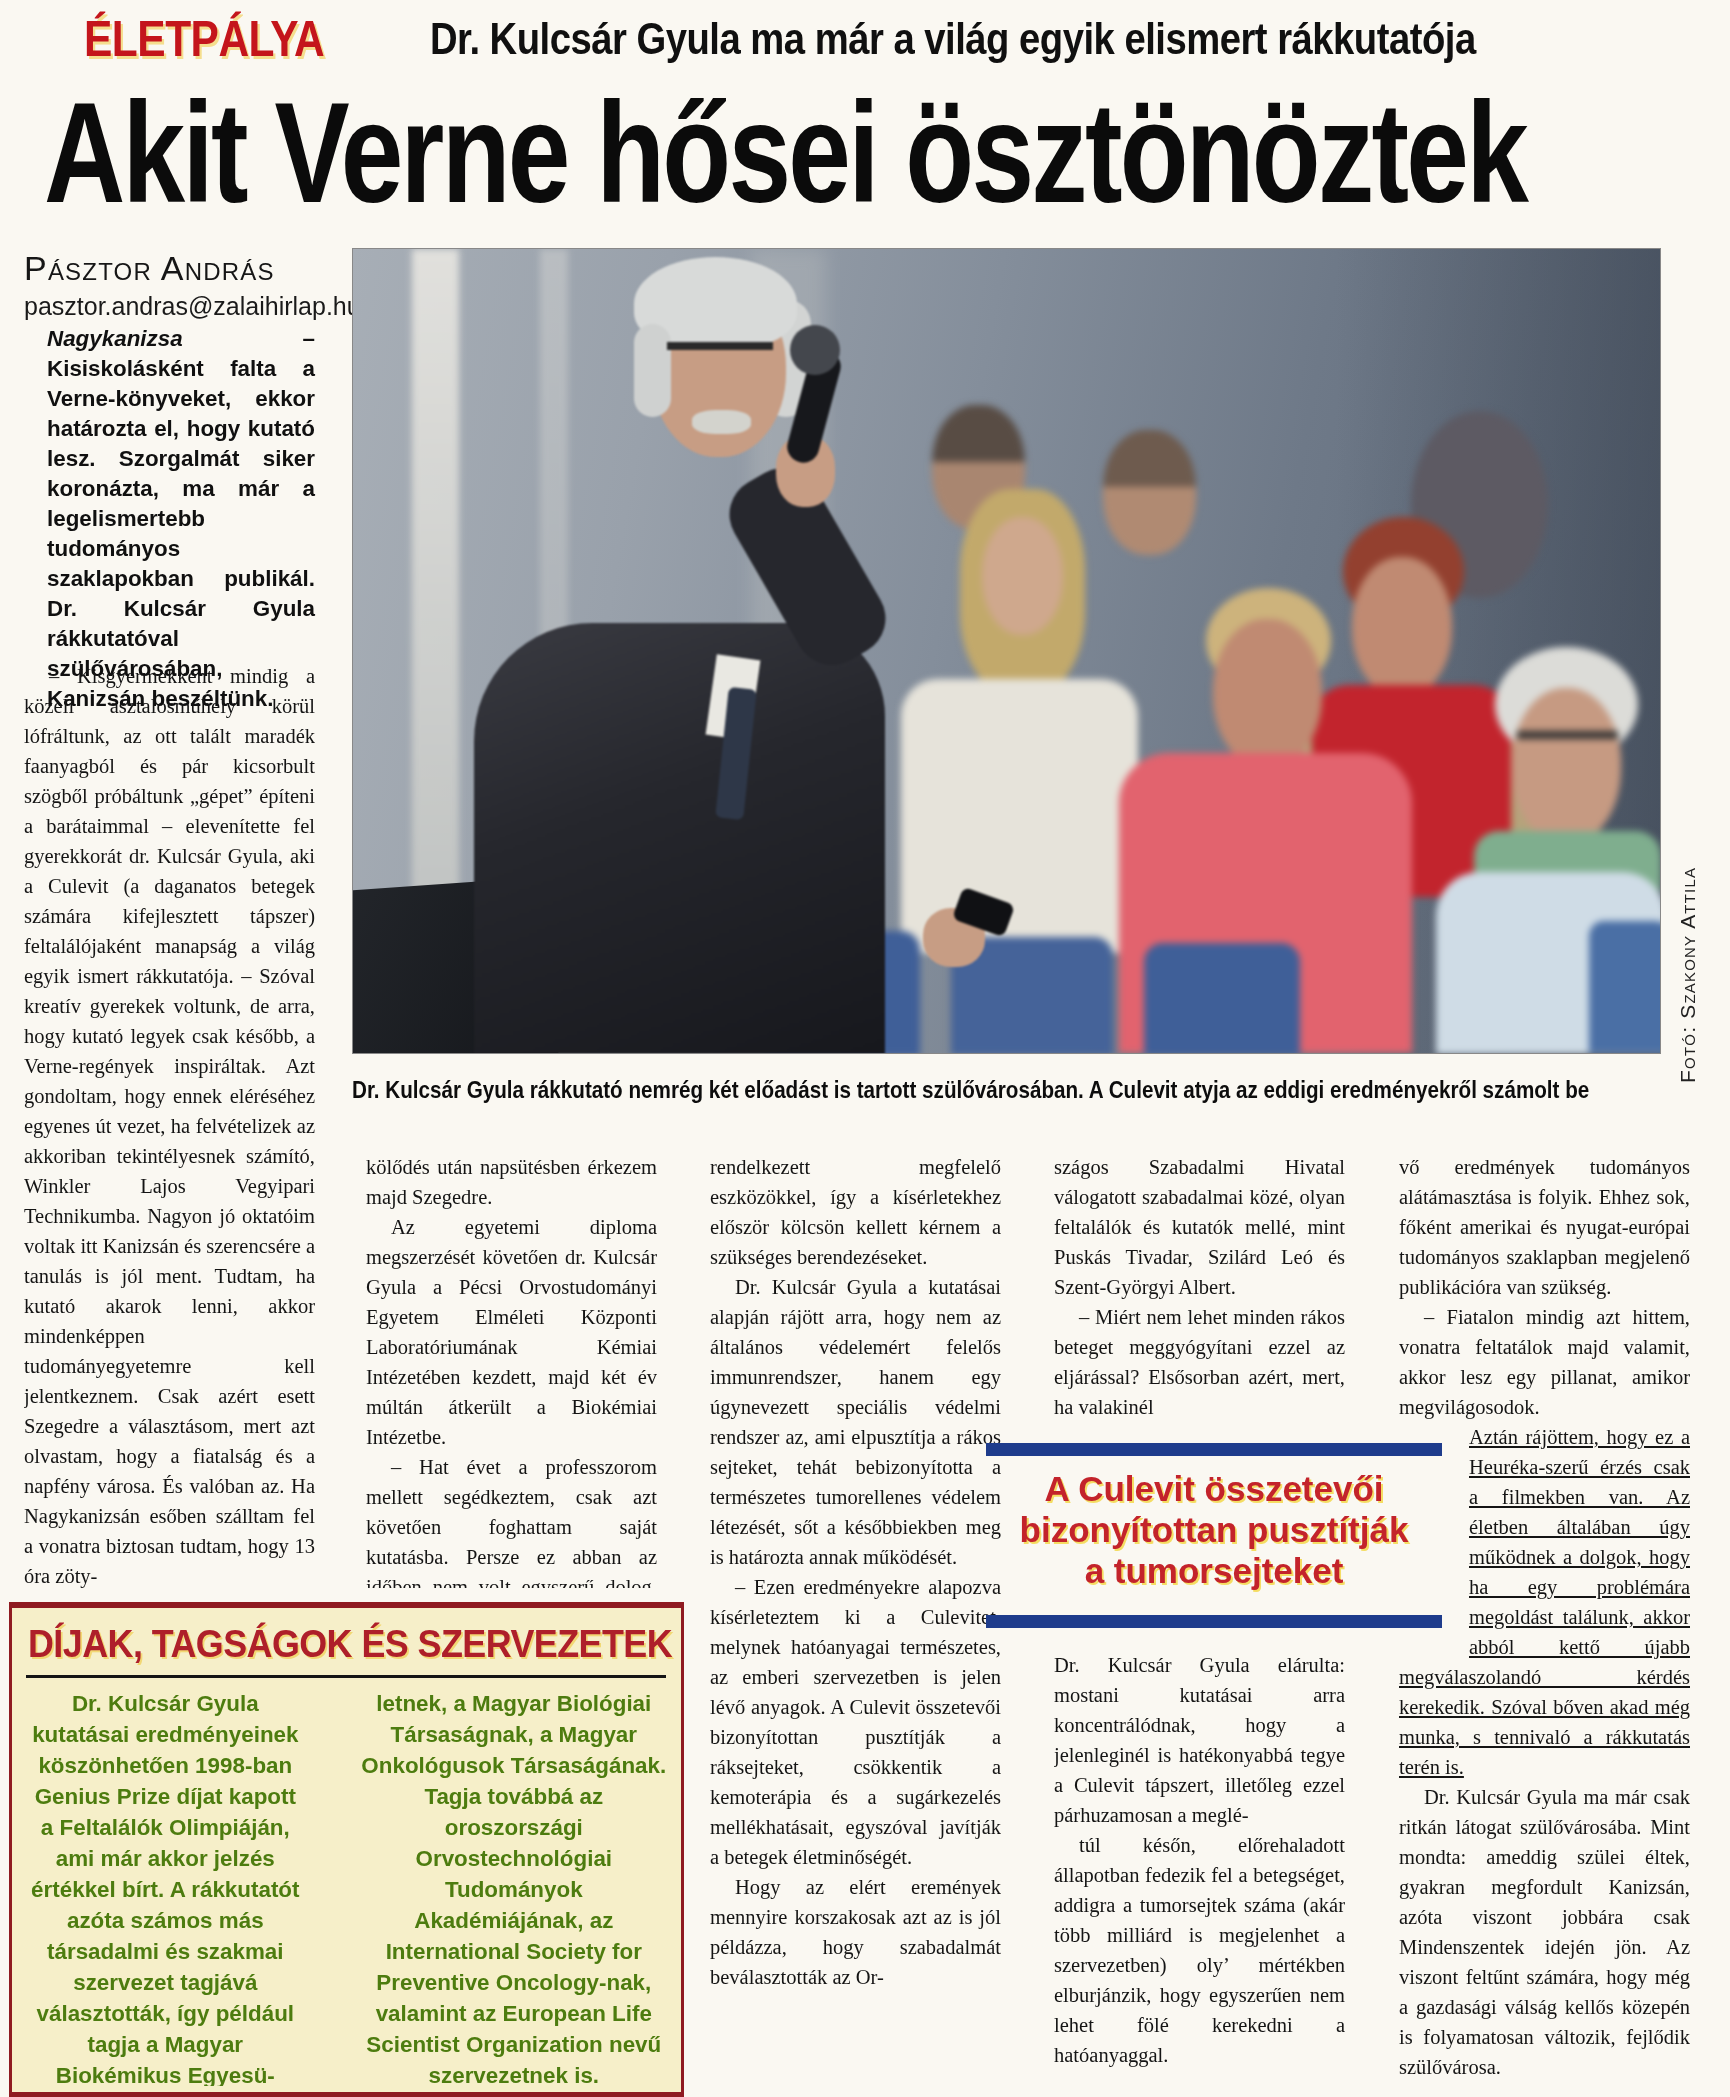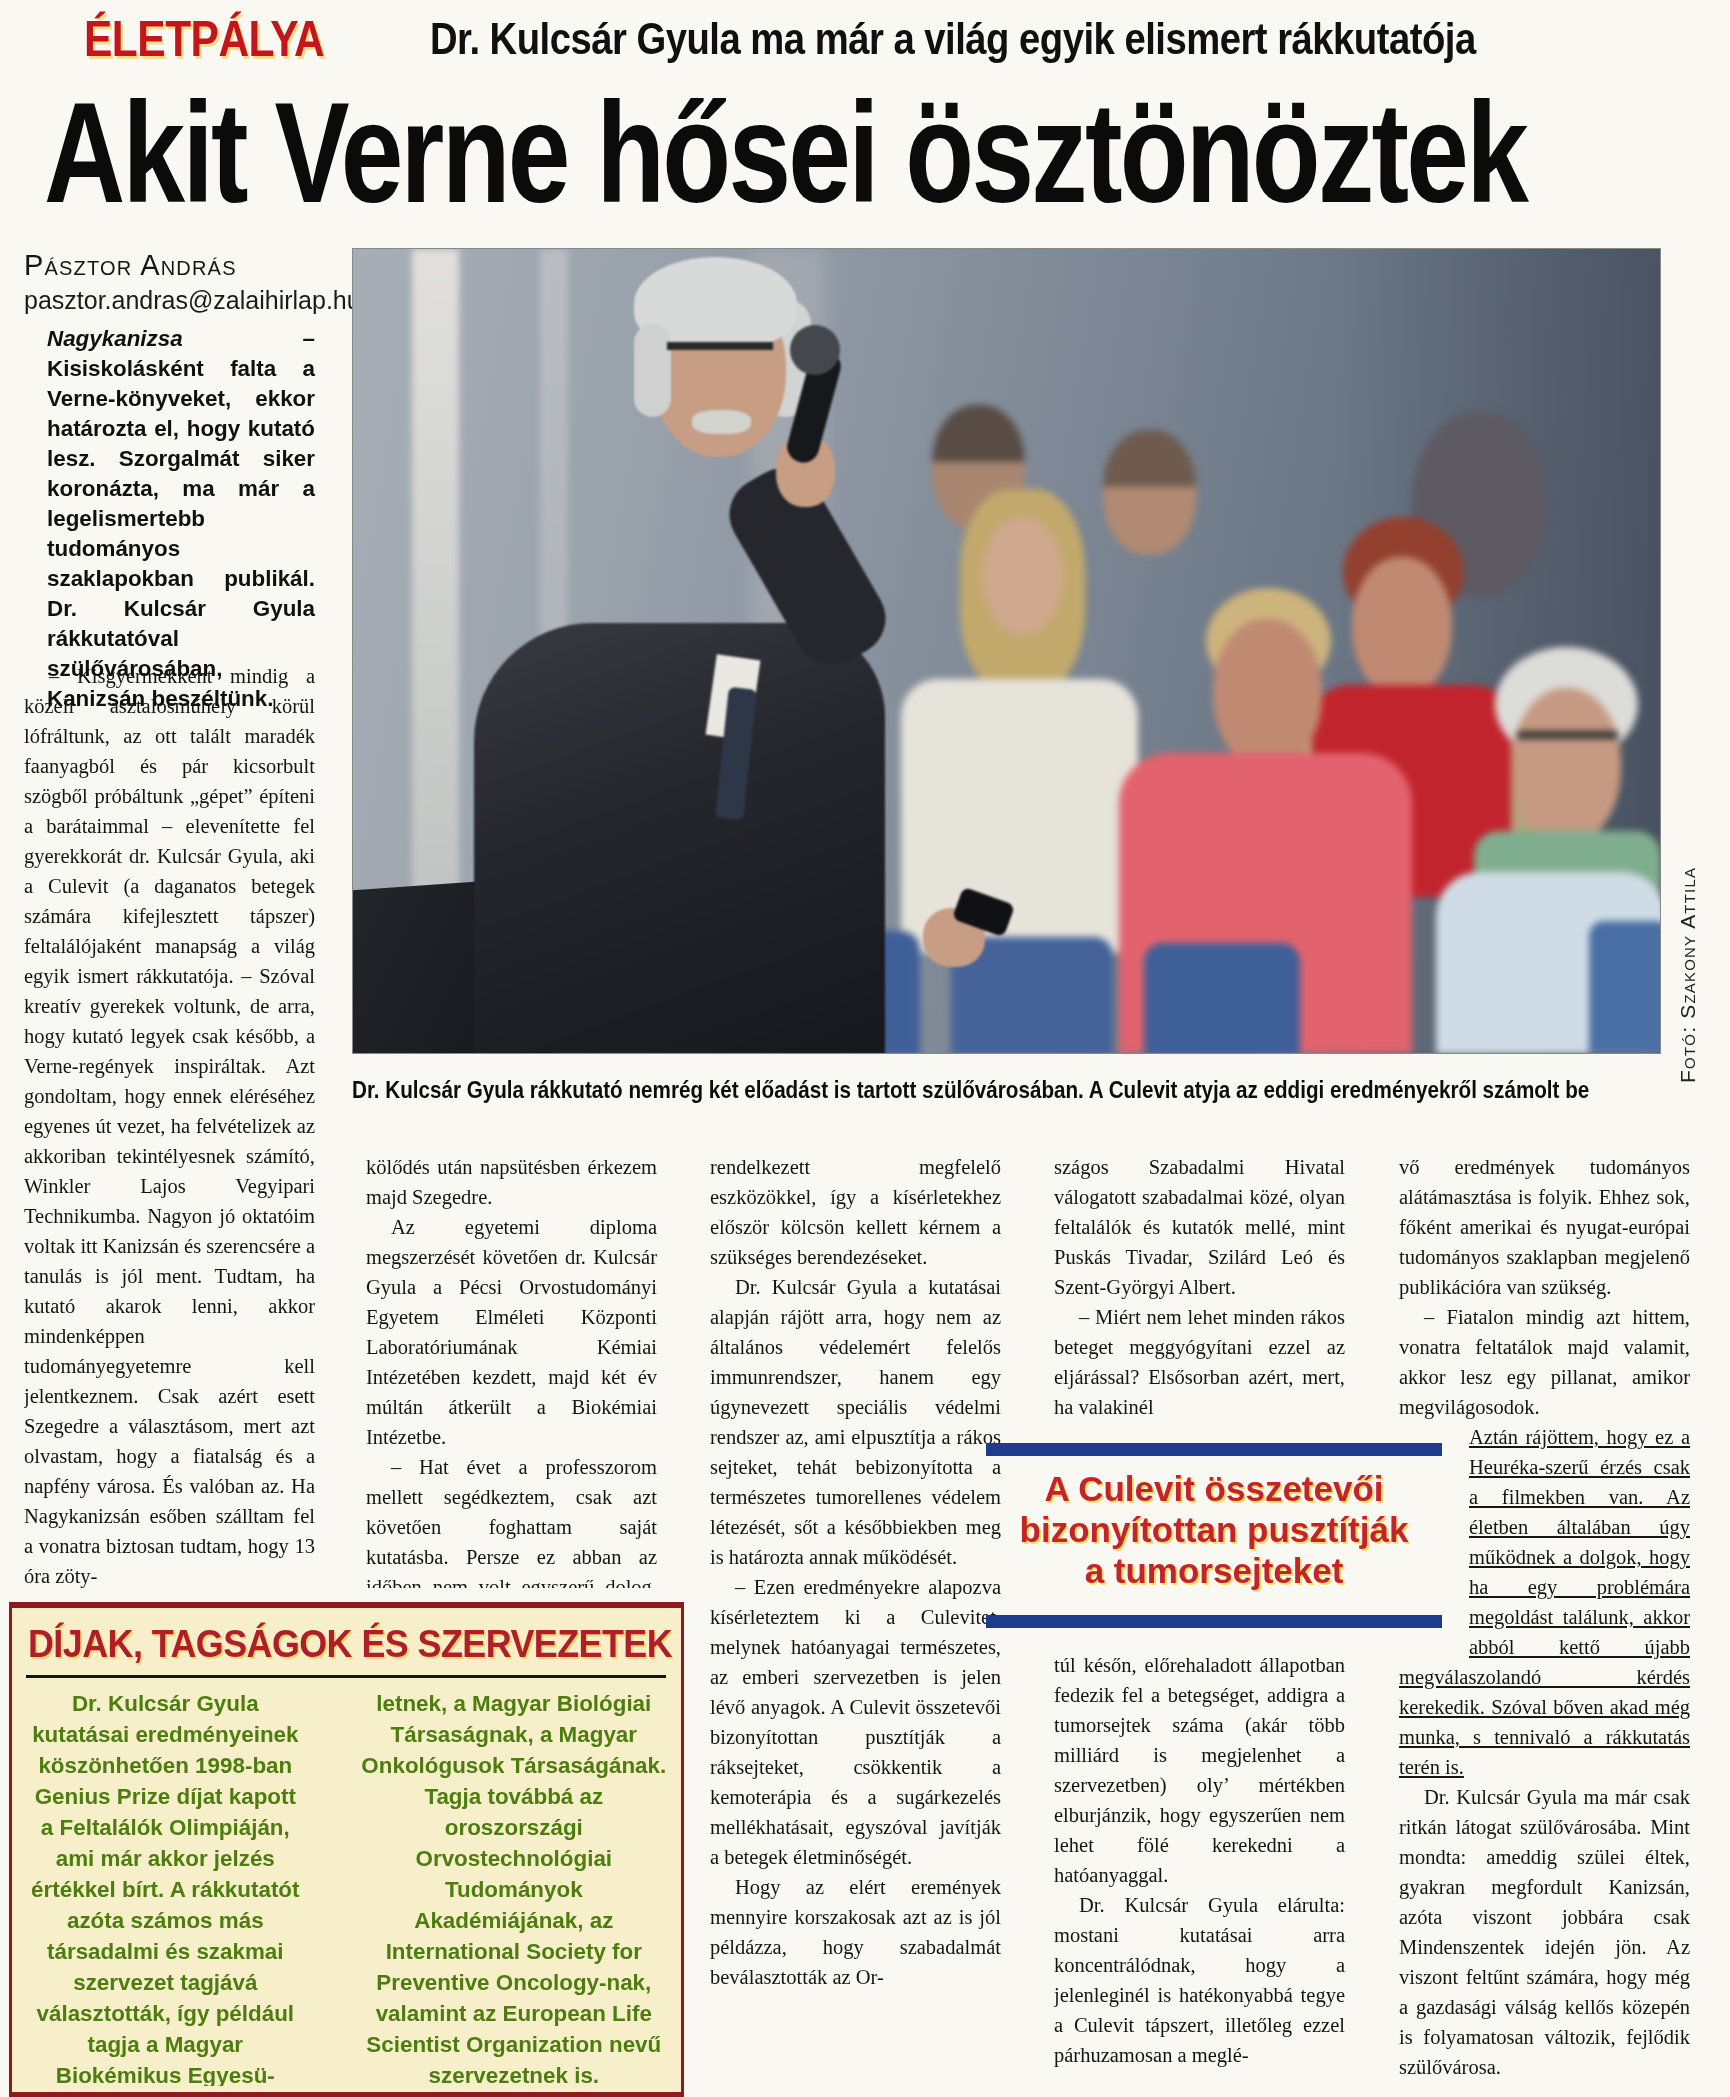--- a/index.html
+++ b/index.html
@@ -13,21 +13,21 @@
           font-size:50px;color:#c4151c;letter-spacing:-0.6px;transform:scaleX(.85);transform-origin:0 0;
           text-shadow:2.5px 2.5px 0 rgba(240,200,60,.55);white-space:nowrap;}
   .subhead{position:absolute;left:346px;top:2.5px;font-family:"Liberation Sans",sans-serif;font-weight:700;
            font-size:45px;color:#101010;letter-spacing:-0.6px;transform:scaleX(.85);transform-origin:0 0;white-space:nowrap;}
   .headline{position:absolute;left:44px;top:70px;margin:0;font-family:"Liberation Sans",sans-serif;
             font-weight:700;font-size:128px;letter-spacing:-3.1px;color:#0b0b0b;white-space:nowrap;
             transform:scale(.88,1.12);transform-origin:0 0;}
 
   
   .byline{position:absolute;left:24px;top:249px;font-family:"Liberation Sans",sans-serif;}
-  .byline .author{font-size:29px;font-variant:small-caps;letter-spacing:1.2px;color:#161616;}
+  .byline .author{font-size:34px;font-variant:small-caps;letter-spacing:1.2px;color:#161616;}
   .byline .email{font-size:25px;margin-top:3.7px;color:#1a1a1a;}
 
   
   .lead{position:absolute;left:47px;top:324px;width:268px;font-family:"Liberation Sans",sans-serif;
         font-weight:700;font-size:22.4px;line-height:30px;text-align:justify;color:#101010;}
   .lead-loc{font-style:italic;}
 
   
   .photo{position:absolute;left:352px;top:248px;width:1307px;height:804px;margin:0;overflow:hidden;
          background:linear-gradient(100deg,#a7aeb6 0%,#99a1ab 22%,#848e9b 45%,#6e7988 68%,#5b6675 100%);
@@ -223,22 +223,22 @@
     <div class="pq-bar top"></div>
     <div class="pq-text">
       <span>A Culevit összetevői</span><br>
       <span>bizonyítottan pusztítják</span><br>
       <span>a tumorsejteket</span>
     </div>
     <div class="pq-bar bottom"></div>
   </aside>
 
   <div class="body-col col4b">
+      <p>Dr. Kulcsár Gyula elárulta: mostani kutatásai arra koncentrálódnak, hogy a jelenleginél is hatékonyabbá tegye a Culevit tápszert, illetőleg ezzel párhuzamosan a meglé-</p>
       <p>túl későn, előrehaladott állapotban fedezik fel a betegséget, addigra a tumorsejtek száma (akár több milliárd is megjelenhet a szervezetben) oly’ mértékben elburjánzik, hogy egyszerűen nem lehet fölé kerekedni a hatóanyaggal.</p>
-      <p>Dr. Kulcsár Gyula elárulta: mostani kutatásai arra koncentrálódnak, hogy a jelenleginél is hatékonyabbá tegye a Culevit tápszert, illetőleg ezzel párhuzamosan a meglé-</p>
     </div>
 
   <div class="body-col col5">
     <p>vő eredmények tudományos alátámasztása is folyik. Ehhez sok, főként amerikai és nyugat-európai tudományos szaklapban megjelenő publikációra van szükség.</p>
     <p>– Fiatalon mindig azt hittem, vonatra feltatálok majd valamit, akkor lesz egy pillanat, amikor megvilágosodok.</p>
     <p class="no-indent"><span class="pq-spacer"></span><span>Aztán rájöttem, hogy ez a Heuréka-szerű érzés csak a filmekben van. Az életben általában úgy működnek a dolgok, hogy ha egy problémára megoldást találunk, akkor abból kettő újabb megválaszolandó kérdés kerekedik. Szóval bőven akad még munka, s tennivaló a rákkutatás terén is.</span></p>
     <p>Dr. Kulcsár Gyula ma már csak ritkán látogat szülővárosába. Mint mondta: ameddig szülei éltek, gyakran megfordult Kanizsán, azóta viszont jobbára csak Mindenszentek idején jön. Az viszont feltűnt számára, hogy még a gazdasági válság kellős közepén is folyamatosan változik, fejlődik szülővárosa.</p>
   </div>
 
   <aside class="sidebar-box">

